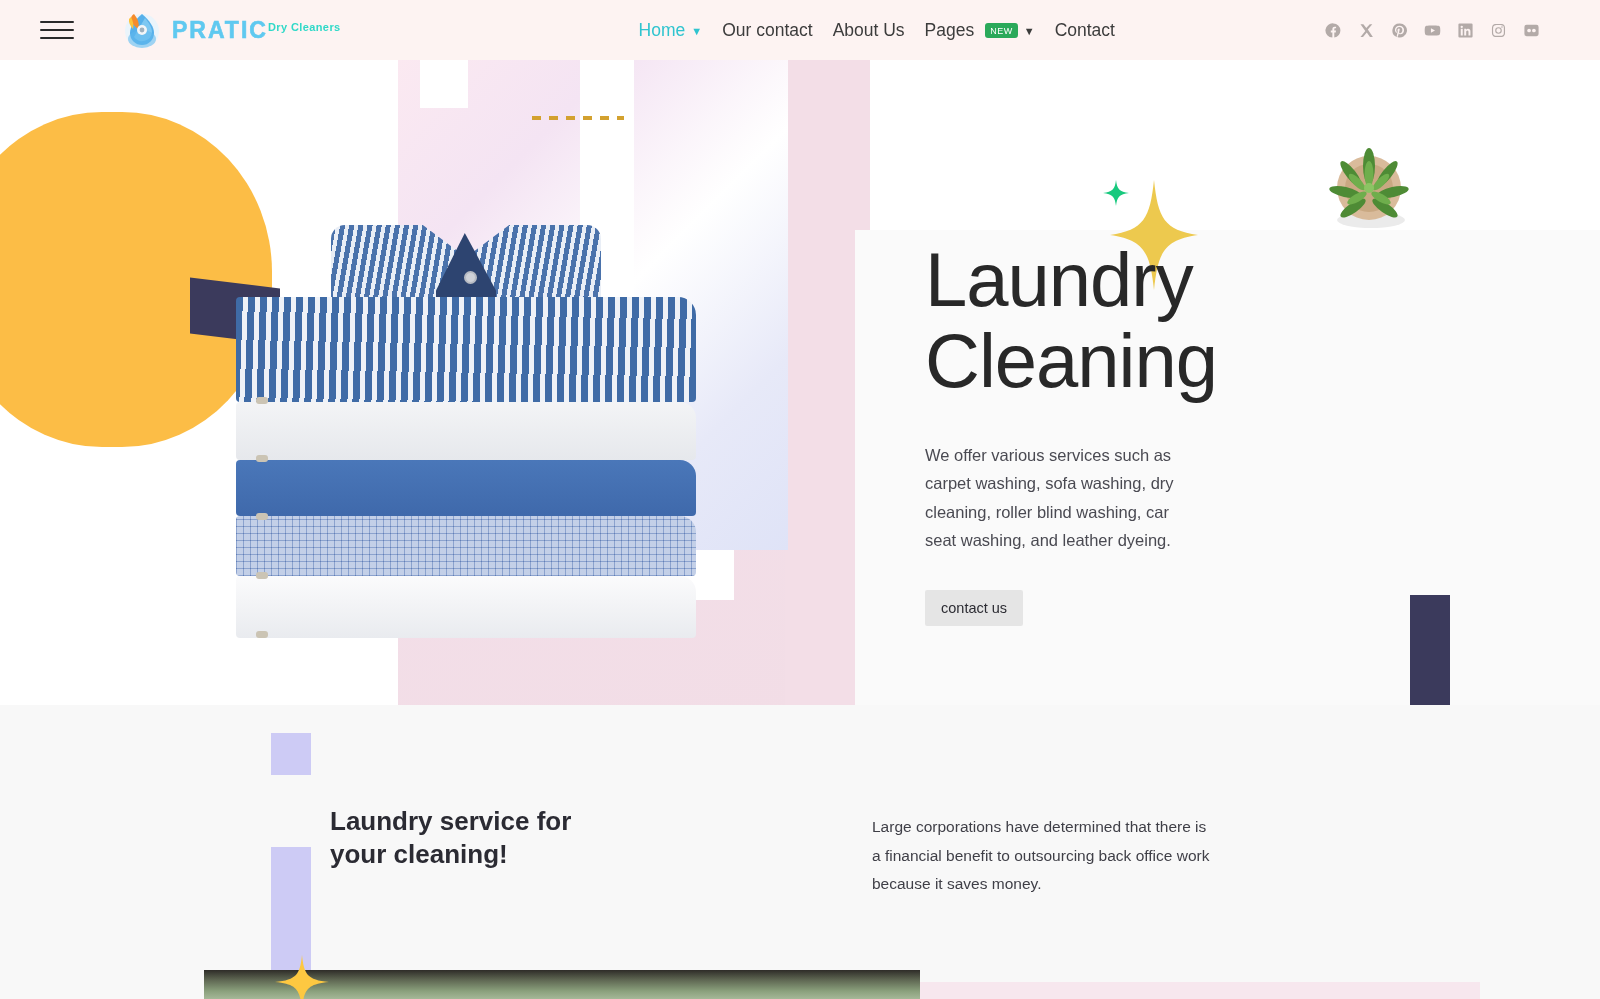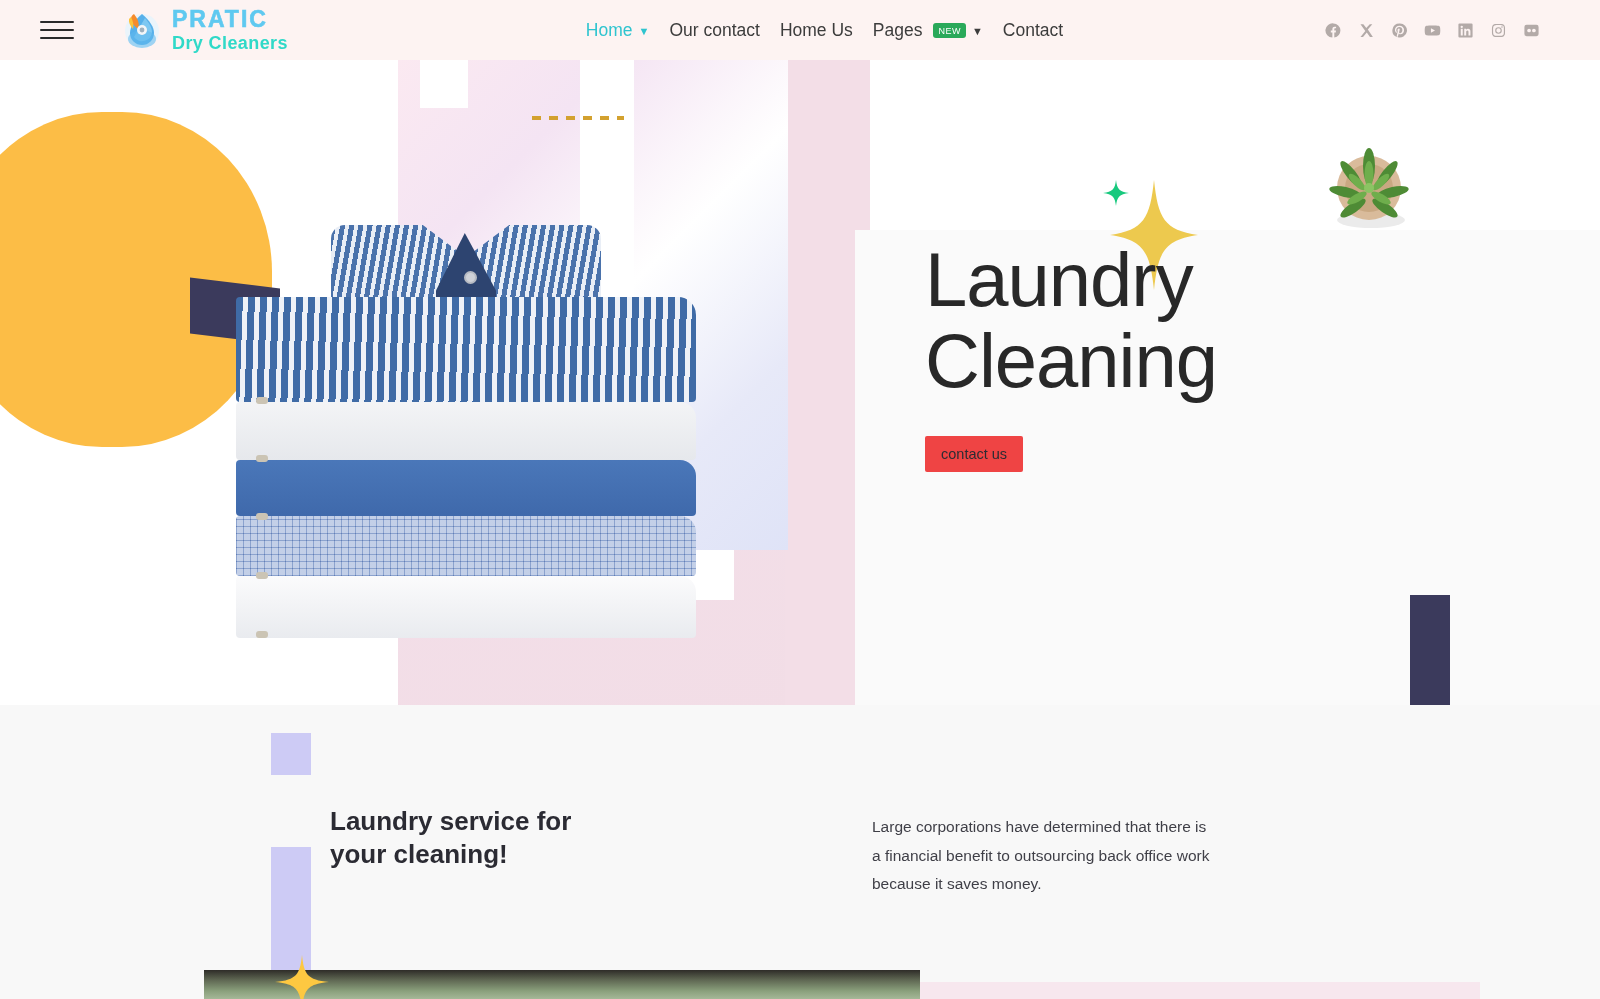--- a/index.html
+++ b/index.html
@@ -23,27 +23,27 @@
     display: flex; flex-direction: column; justify-content: center; gap: 6px;
     cursor: pointer;
   }
   .hamburger span { display: block; height: 2px; background: #2b2b2b; border-radius: 1px; }
   .hamburger span:nth-child(1) { width: 34px; }
   .hamburger span:nth-child(2) { width: 34px; }
   .hamburger span:nth-child(3) { width: 34px; }
 
   .logo { margin-left: 46px; display: flex; align-items: center; gap: 8px; cursor: pointer; }
   .logo-mark { width: 44px; height: 44px; position: relative; flex: none; }
-  .logo-text { display: flex; flex-direction: column; line-height: 1; }
+  .logo-text { display: flex; flex-direction: row; line-height: 1; }
   .logo-title {
     font-size: 23px; font-weight: 700; letter-spacing: 2px;
     color: #5fc9f0;
     -webkit-text-stroke: 0.6px #5fc9f0;
   }
-  .logo-sub { font-size: 18px; font-weight: 700; color: #30d9c8; letter-spacing: 0.4px; margin-top: 3px;}
+  .logo-sub { font-size: 11px; font-weight: 700; color: #30d9c8; letter-spacing: 0.4px; margin-top: 3px;}
 
   .nav { display: flex; align-items: center; gap: 20px; margin-left: 298px; }
   .nav-item {
     font-size: 17.5px; color: #3c3c3c; cursor: pointer;
     display: flex; align-items: center; gap: 6px; white-space: nowrap;
   }
   .nav-item.active { color: #2fc4cf; }
   .caret { font-size: 11px; line-height: 1; display: inline-block; transform: translateY(1px); }
   .badge-new {
     background: #2aa95a; color: #fff; font-size: 9px; font-weight: 400;
@@ -108,21 +108,21 @@
   .star-yellow { position: absolute; left: 1110px; top: 120px; width: 88px; height: 110px; z-index: 24; }
   .plant { position: absolute; left: 1325px; top: 86px; width: 88px; height: 84px; z-index: 25; }
 
   .hero-content { position: absolute; left: 925px; top: 180px; width: 520px; z-index: 30; }
   .hero-title {
     font-size: 76px; line-height: 1.06; font-weight: 400; color: #282828;
     letter-spacing: -1px;
   }
   .hero-desc { margin-top: 40px; font-size: 16.5px; line-height: 1.72; color: #4a4a52; max-width: 250px; }
   .btn-contact {
-    display: inline-block; margin-top: 35px; background:#ef4444; color:#2c2c33;
+    display: inline-block; margin-top: 35px; background:#e5e5e5; color:#2c2c33;
     font-size: 14.5px; padding: 10px 16px; border: none; border-radius: 2px; cursor: pointer;
     font-family: "Liberation Sans", sans-serif;
   }
 
   
   .lower { position: absolute; top: 705px; left: 0; width: 1600px; height: 294px; background:#f8f8f8; overflow:hidden; }
   .lav-sq-1 { position:absolute; left: 271px; top: 28px; width: 40px; height: 42px; background:#cdcbf5; }
   .lav-sq-2 { position:absolute; left: 271px; top: 142px; width: 40px; height: 152px; background:#cdcbf5; }
   .lower-title { position:absolute; left: 330px; top: 100px; font-size: 26px; line-height: 1.28; color:#2b2b33; font-weight: 700; }
   .lower-desc { position:absolute; left: 872px; top: 108px; width: 345px; font-size: 15.5px; line-height: 1.85; color:#3f3f47; }
@@ -166,21 +166,21 @@
 
     <nav class="nav">
       <div class="nav-item active">
         <span>Home</span>
         <span class="caret">▼</span>
       </div>
       <div class="nav-item">
         <span>Our contact</span>
       </div>
       <div class="nav-item">
-        <span>Home Us</span>
+        <span>About Us</span>
       </div>
       <div class="nav-item">
         <span>Pages</span>
         <span class="badge-new">NEW</span>
         <span class="caret">▼</span>
       </div>
       <div class="nav-item">
         <span>Contact</span>
       </div>
     </nav>
@@ -273,20 +273,21 @@
         <ellipse cx="32" cy="52" rx="4" ry="11" transform="rotate(-120 32 52)"></ellipse>
       </g>
       <circle cx="44" cy="42" r="5" fill="#8cc463"></circle>
     </svg>
 
     <div class="hero-content">
       <h1 class="hero-title">
         <span>Laundry</span><br>
         <span>Cleaning</span>
       </h1>
+      <p class="hero-desc">We offer various services such as carpet washing, sofa washing, dry cleaning, roller blind washing, car seat washing, and leather dyeing.</p>
       <button class="btn-contact">contact us</button>
     </div>
   </div>
 
   <div class="lower">
     <div class="lav-sq-1"></div>
     <div class="lav-sq-2"></div>
 
     <h2 class="lower-title">
       <span>Laundry service for</span><br>

